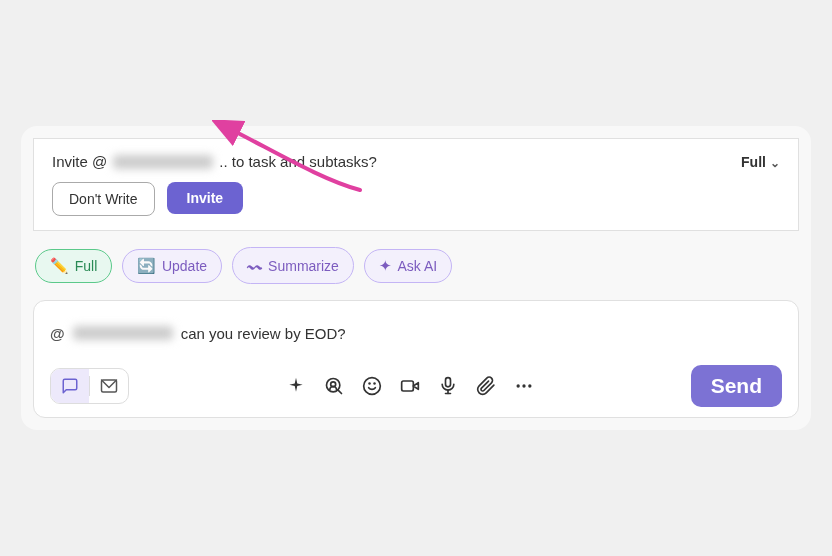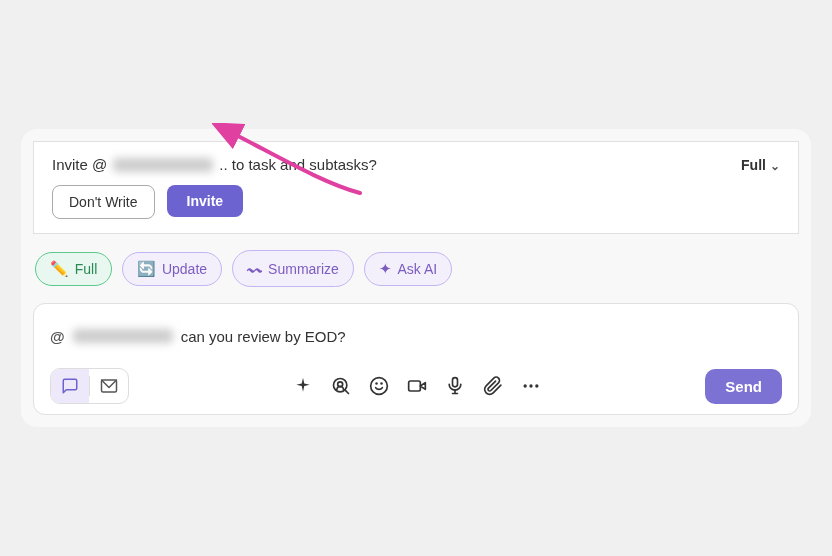--- a/index.html
+++ b/index.html
@@ -212,21 +212,21 @@
       color: #444;
       padding: 4px 6px;
       display: flex;
       align-items: center;
     }
     .send-btn {
       background: #7c72d4;
       border: none;
       border-radius: 10px;
       color: #fff;
-      font-size: 15px;
+      font-size: 21px;
       font-weight: 600;
       padding: 9px 20px;
       cursor: pointer;
       margin-left: auto;
     }
   </style>
 </head>
 <body>
 
 <div class="container">

